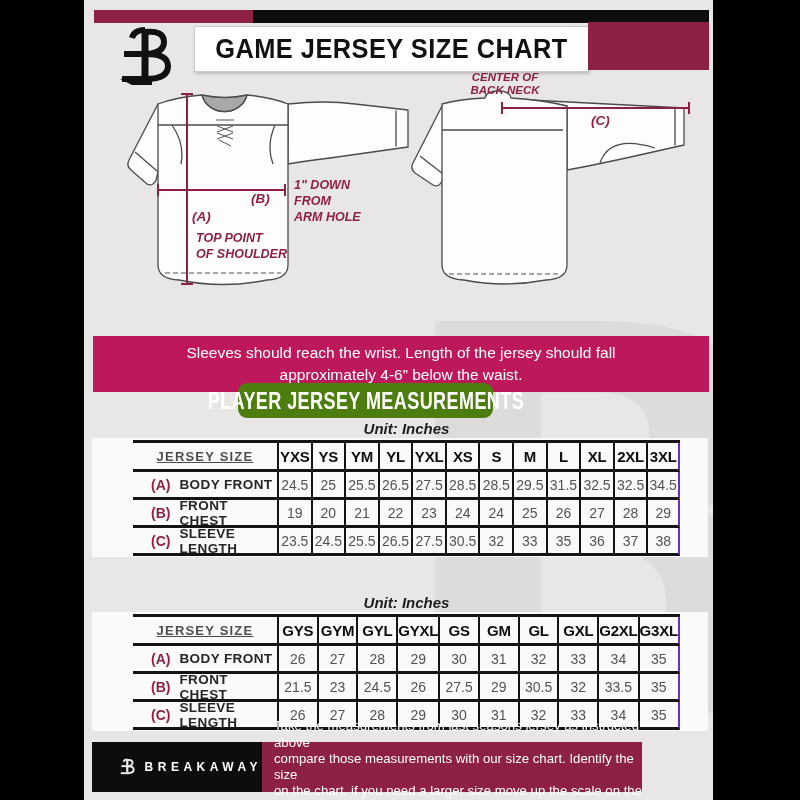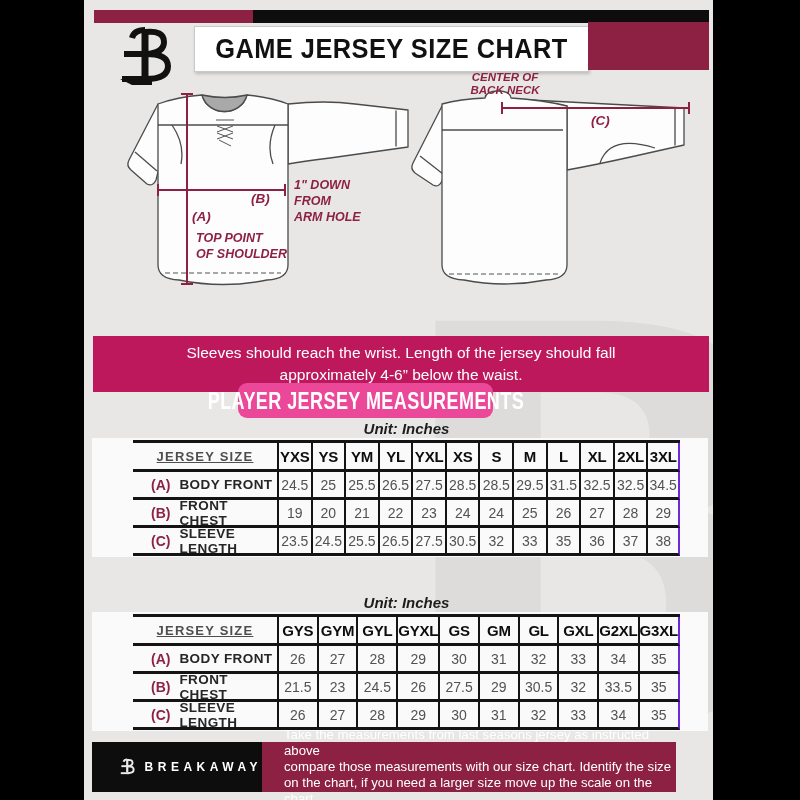--- a/index.html
+++ b/index.html
@@ -11,39 +11,39 @@
   .topstrip-maroon{left:10px;top:10px;width:159px;height:13px;background:#8d2144;}
   .topstrip-black{left:169px;top:10px;width:456px;height:13px;background:#0d0d0d;}
   .titlebox{left:110px;top:26px;width:393px;height:44px;background:#ffffff;border:1px solid #c9c9c9;box-shadow:1px 2px 3px rgba(0,0,0,.18);display:flex;align-items:center;justify-content:center;}
   .titlebox span{font-weight:bold;font-size:27px;color:#111;letter-spacing:.5px;transform:scaleX(.94);white-space:nowrap;}
   .titleblock{left:504px;top:22px;width:121px;height:48px;background:#8d2144;}
   
   .logo{left:28px;top:24px;width:70px;height:66px;}
   
   .banner{left:9px;top:328px;width:616px;height:56px;background:#be185d;color:#fff;display:flex;flex-direction:column;align-items:center;justify-content:center;line-height:22px;font-size:15.5px;margin-top:8px;}
   
-  .secbox{width:255px;height:35px;background:#ec4899;border-radius:9px;display:flex;align-items:center;justify-content:center;}
+  .secbox{width:255px;height:35px;background:#4d7c0f;border-radius:9px;display:flex;align-items:center;justify-content:center;}
   .secbox span{color:#fff;font-weight:bold;font-size:22px;white-space:nowrap;transform:scale(.82,1.12);letter-spacing:.5px;}
   .unit{width:547px;text-align:center;font-style:italic;font-weight:bold;font-size:15px;color:#1d1d1d;}
   
   .panel{left:8px;width:616px;height:119px;background:#fafafa;}
   .sztable{left:49px;width:547px;display:grid;grid-template-columns:144px repeat(var(--ncols),1fr);grid-template-rows:29px 28px 28px 28px;border-top:3px solid #141414;background:transparent;}
   .cell{display:flex;align-items:center;justify-content:center;border-bottom:3px solid #141414;box-sizing:border-box;}
   .vb{border-left:2px solid #141414;}
   .vr{border-right:2px solid #6d28d9;}
   .szlabel{font-size:13px;font-weight:bold;color:#4e4e4e;letter-spacing:1.2px;text-decoration:underline;}
   .szhead{font-weight:bold;font-size:15px;color:#0d0d0d;letter-spacing:-.2px;}
   .rowlabel{justify-content:flex-start;padding-left:18px;gap:9px;}
   .rkey{color:#8d2144;font-weight:bold;font-size:14px;}
   .rlab{color:#262626;font-weight:bold;font-size:13.5px;letter-spacing:.4px;}
   .val{font-size:14px;color:#525252;}
   
   .footer-black{left:8px;top:742px;width:170px;height:50px;background:#0d0d0d;display:flex;align-items:center;padding-left:26px;box-sizing:border-box;gap:7px;}
   .brandword{color:#fff;font-weight:bold;font-size:12px;letter-spacing:4.5px;}
-  .footer-maroon{left:178px;top:742px;width:414px;height:50px;background:#8d2144;color:#fff;display:flex;flex-direction:column;justify-content:center;padding-left:22px;box-sizing:border-box;font-size:13.2px;line-height:16.2px;}
+  .footer-maroon{left:178px;top:742px;width:380px;height:50px;background:#8d2144;color:#fff;display:flex;flex-direction:column;justify-content:center;padding-left:12px;box-sizing:border-box;font-size:13.2px;line-height:16.2px;}
   
   .watermark{left:300px;top:255px;font-family:"DejaVu Sans",sans-serif;font-weight:bold;font-size:560px;line-height:1;color:rgba(40,40,40,0.055);user-select:none;}
   svg text{font-family:"Liberation Sans",sans-serif;}
   .anno{fill:#8d2144;font-style:italic;font-weight:bold;}
 </style>
 </head>
 <body>
 
 <div id="canvas">
   <div id="content">

